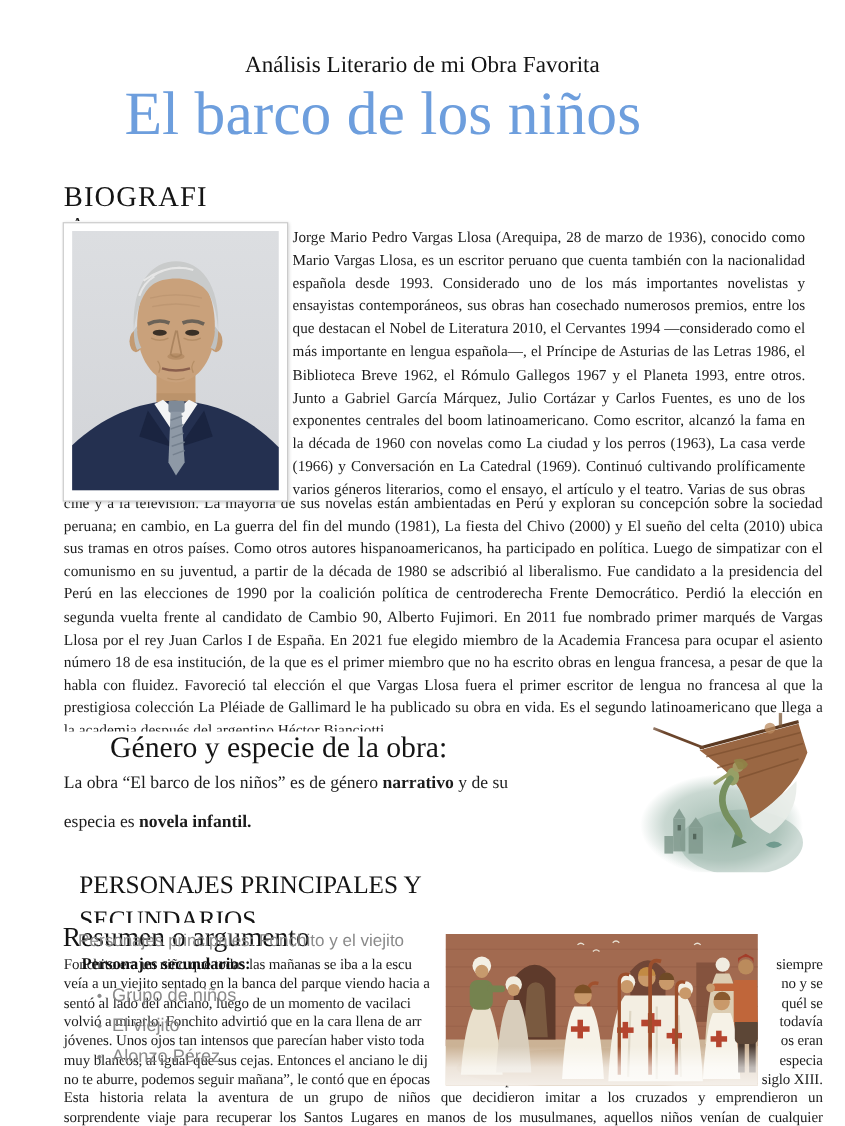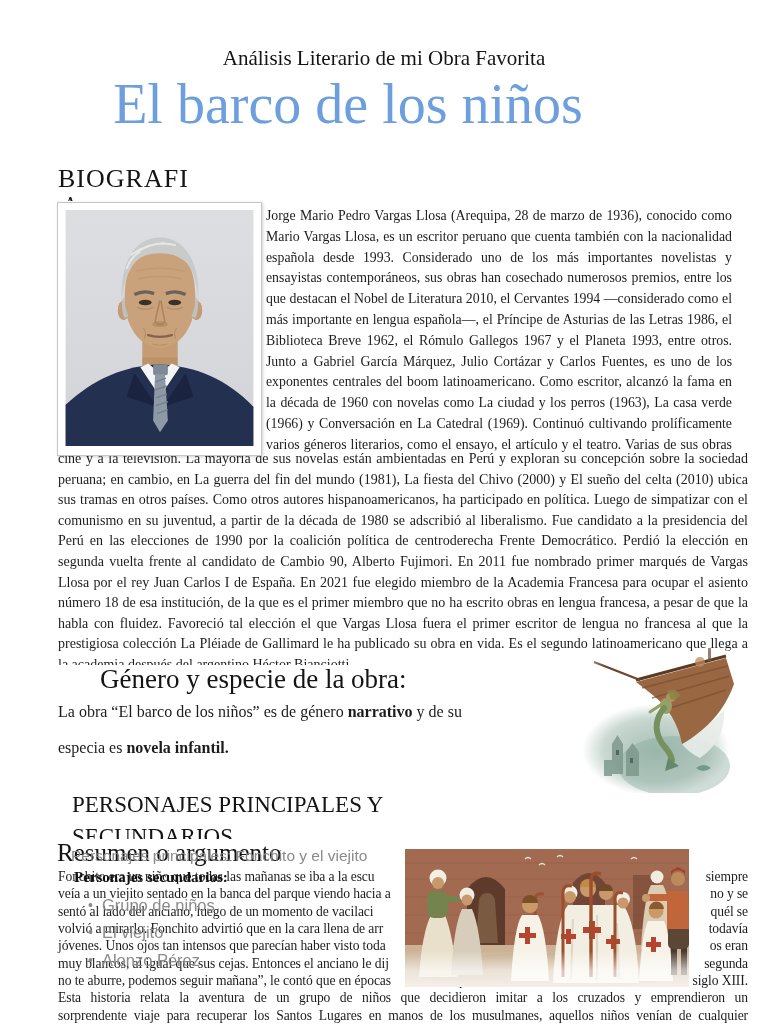--- a/index.html
+++ b/index.html
@@ -195,21 +195,21 @@
     <div class="sum-line split">
         <span>volvió a mirarlo. Fonchito advirtió que en la cara llena de arr</span>
         <span>todavía</span>
       </div>
     <div class="sum-line split">
         <span>jóvenes. Unos ojos tan intensos que parecían haber visto toda</span>
         <span>os eran</span>
       </div>
     <div class="sum-line split">
         <span>muy blancos, al igual que sus cejas. Entonces el anciano le dij</span>
-        <span>segunda</span>
+        <span>especia</span>
       </div>
     <div class="sum-line split raised">
         <span>no te aburre, podemos seguir mañana”, le contó que en épocas</span>
         <span>pasadas sucedió la cruzada de los niños del siglo XIII.</span>
       </div>
     <div class="sum-line fullline">Esta historia relata la aventura de un grupo de niños que decidieron imitar a los cruzados y emprendieron un</div>
     <div class="sum-line fullline">sorprendente viaje para recuperar los Santos Lugares en manos de los musulmanes, aquellos niños venían de cualquier</div>
   </div>
 
   <div class="abs crusade">

